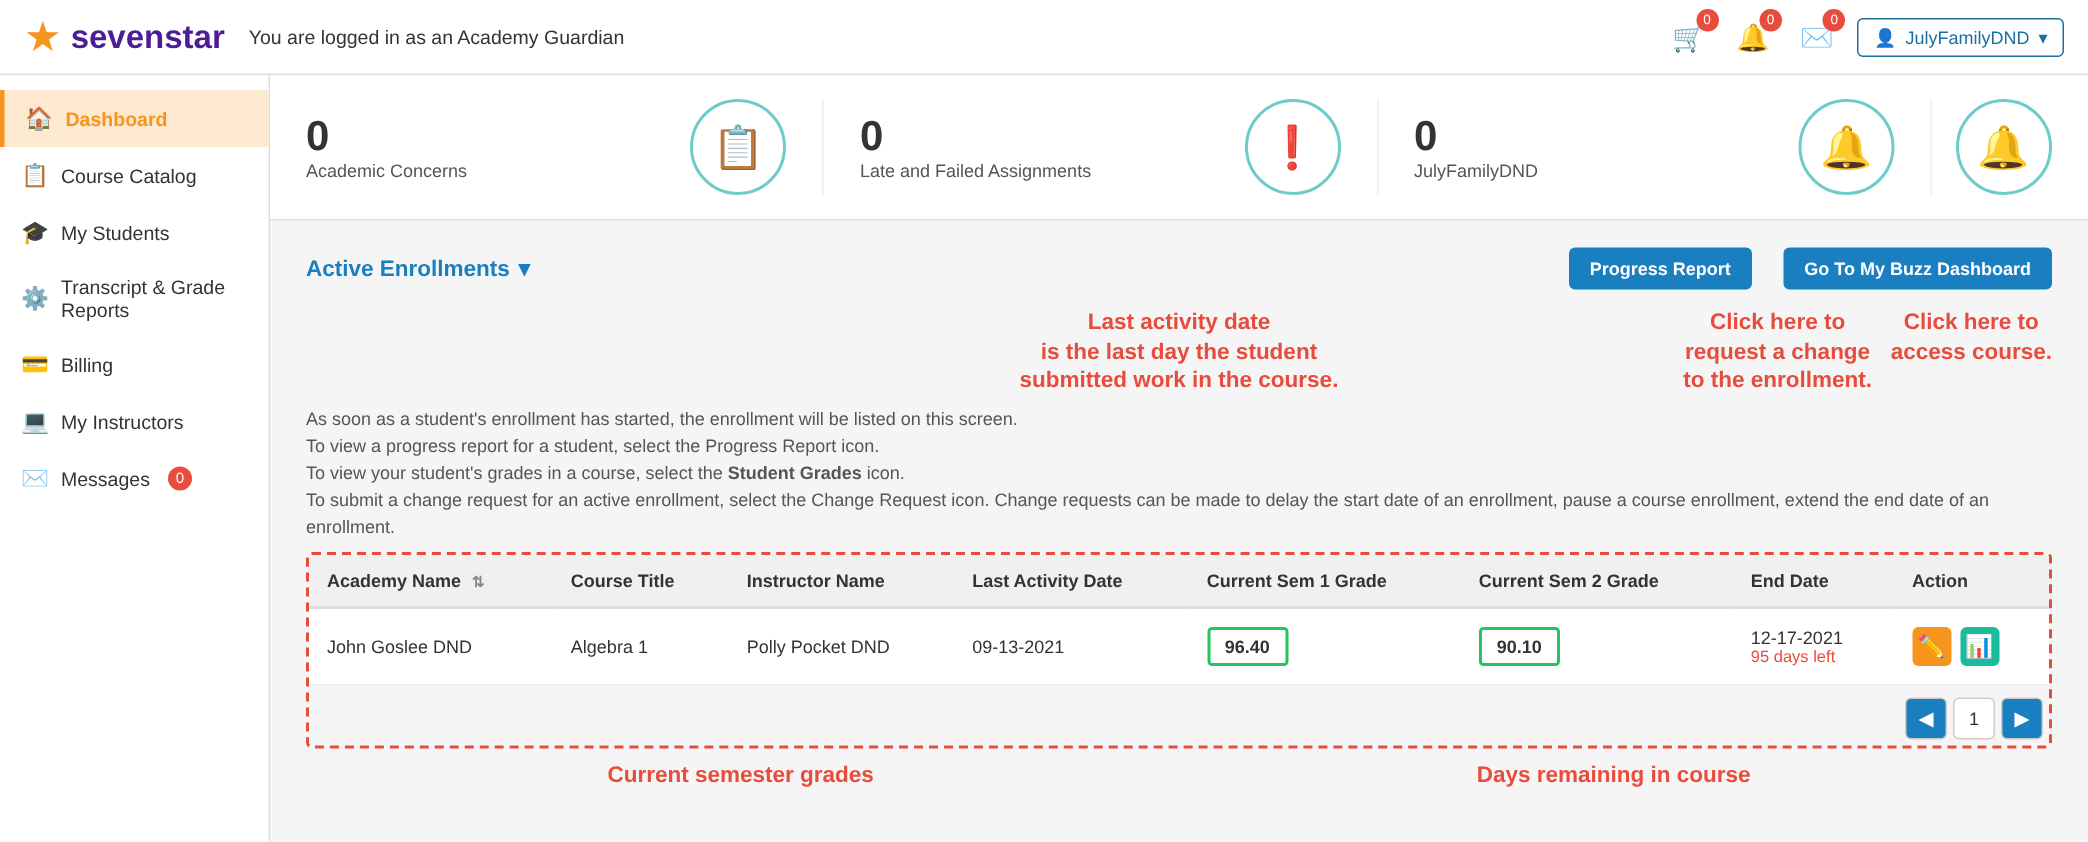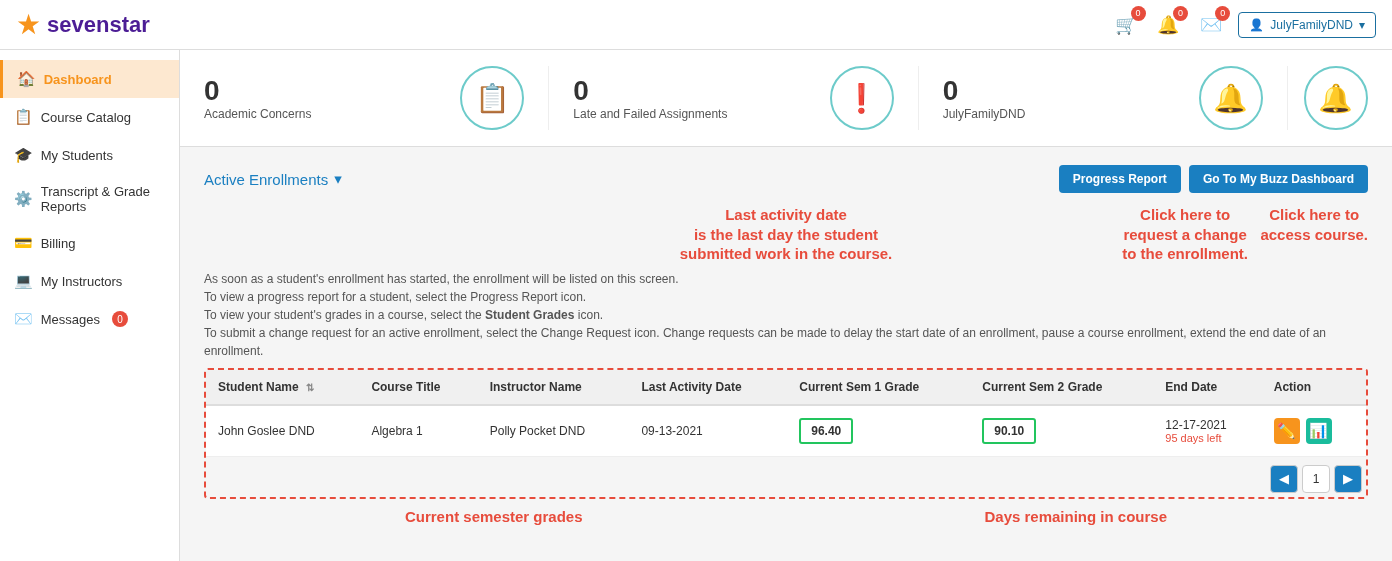--- a/index.html
+++ b/index.html
@@ -148,27 +148,27 @@
     
     .enrollments-header {
       display: flex;
       align-items: center;
       justify-content: space-between;
       margin-bottom: 12px;
     }
     .enrollments-title {
       color: #1a7fc1;
       font-size: 15px;
-      font-weight: normal;
+      font-weight: bold;
       display: flex;
       align-items: center;
       gap: 6px;
       cursor: pointer;
     }
-    .header-btns { display: flex; gap: 8px; }
+    .header-btns { display: flex; gap: 21px; }
     .btn-blue {
       background: #1a7fc1;
       color: #fff;
       border: none;
       padding: 7px 14px;
       border-radius: 4px;
       cursor: pointer;
       font-size: 12px;
       font-weight: bold;
     }
@@ -280,20 +280,21 @@
   </style>
 </head>
 <body>
 
 <div class="header">
   <div class="header-left">
     <div class="logo">
       <span class="logo-star">★</span>
       <span class="logo-text">sevenstar</span>
     </div>
+    <span class="header-greeting">You are logged in as an Academy Guardian</span>
   </div>
   <div class="header-right">
     <button class="icon-btn">
       🛒
       <span class="badge">0</span>
     </button>
     <button class="icon-btn">
       🔔
       <span class="badge">0</span>
     </button>
@@ -403,21 +404,21 @@
         <div>To view a progress report for a student, select the Progress Report icon.</div>
         <div>To view your student's grades in a course, select the <strong>Student Grades</strong> icon.</div>
         <div>To submit a change request for an active enrollment, select the Change Request icon. Change requests can be made to delay the start date of an enrollment, pause a course enrollment, extend the end date of an enrollment.</div>
       </div>
 
       <div class="table-wrapper">
         <table>
           <thead>
             <tr>
               <th>
-                <span>Student Name</span>
+                <span>Academy Name</span>
                 <span class="sort-arrows">⇅</span>
               </th>
               <th>Course Title</th>
               <th>Instructor Name</th>
               <th>Last Activity Date</th>
               <th>Current Sem 1 Grade</th>
               <th>Current Sem 2 Grade</th>
               <th>End Date</th>
               <th>Action</th>
             </tr>

